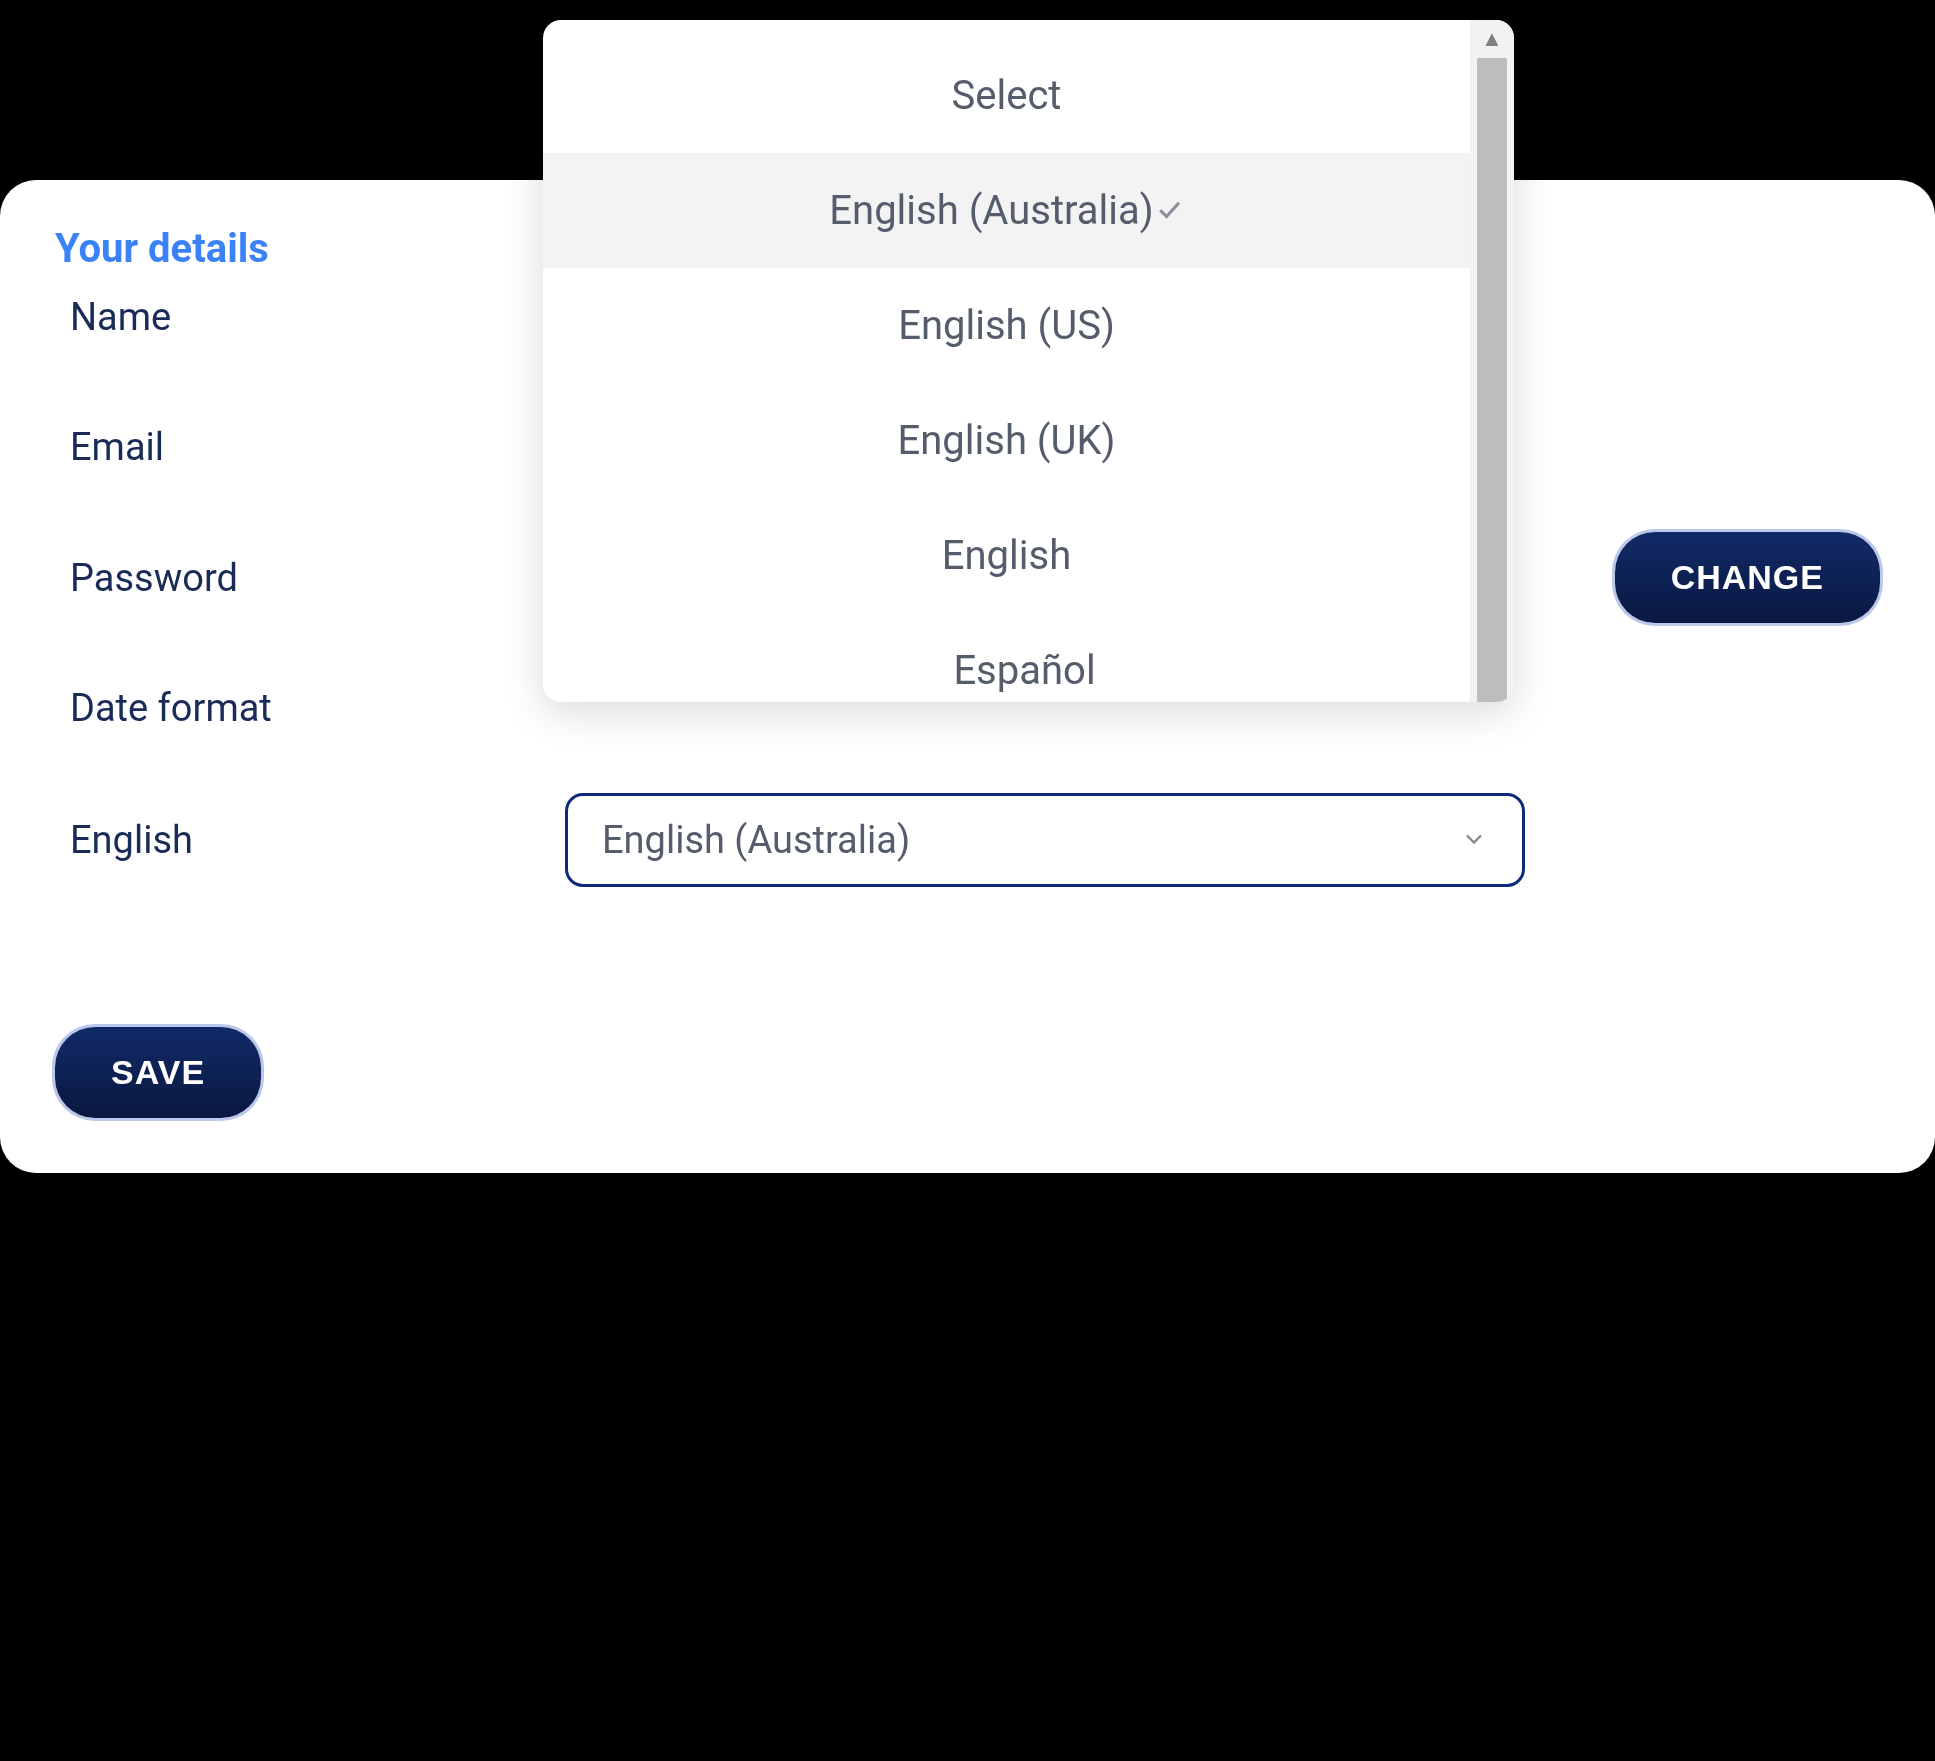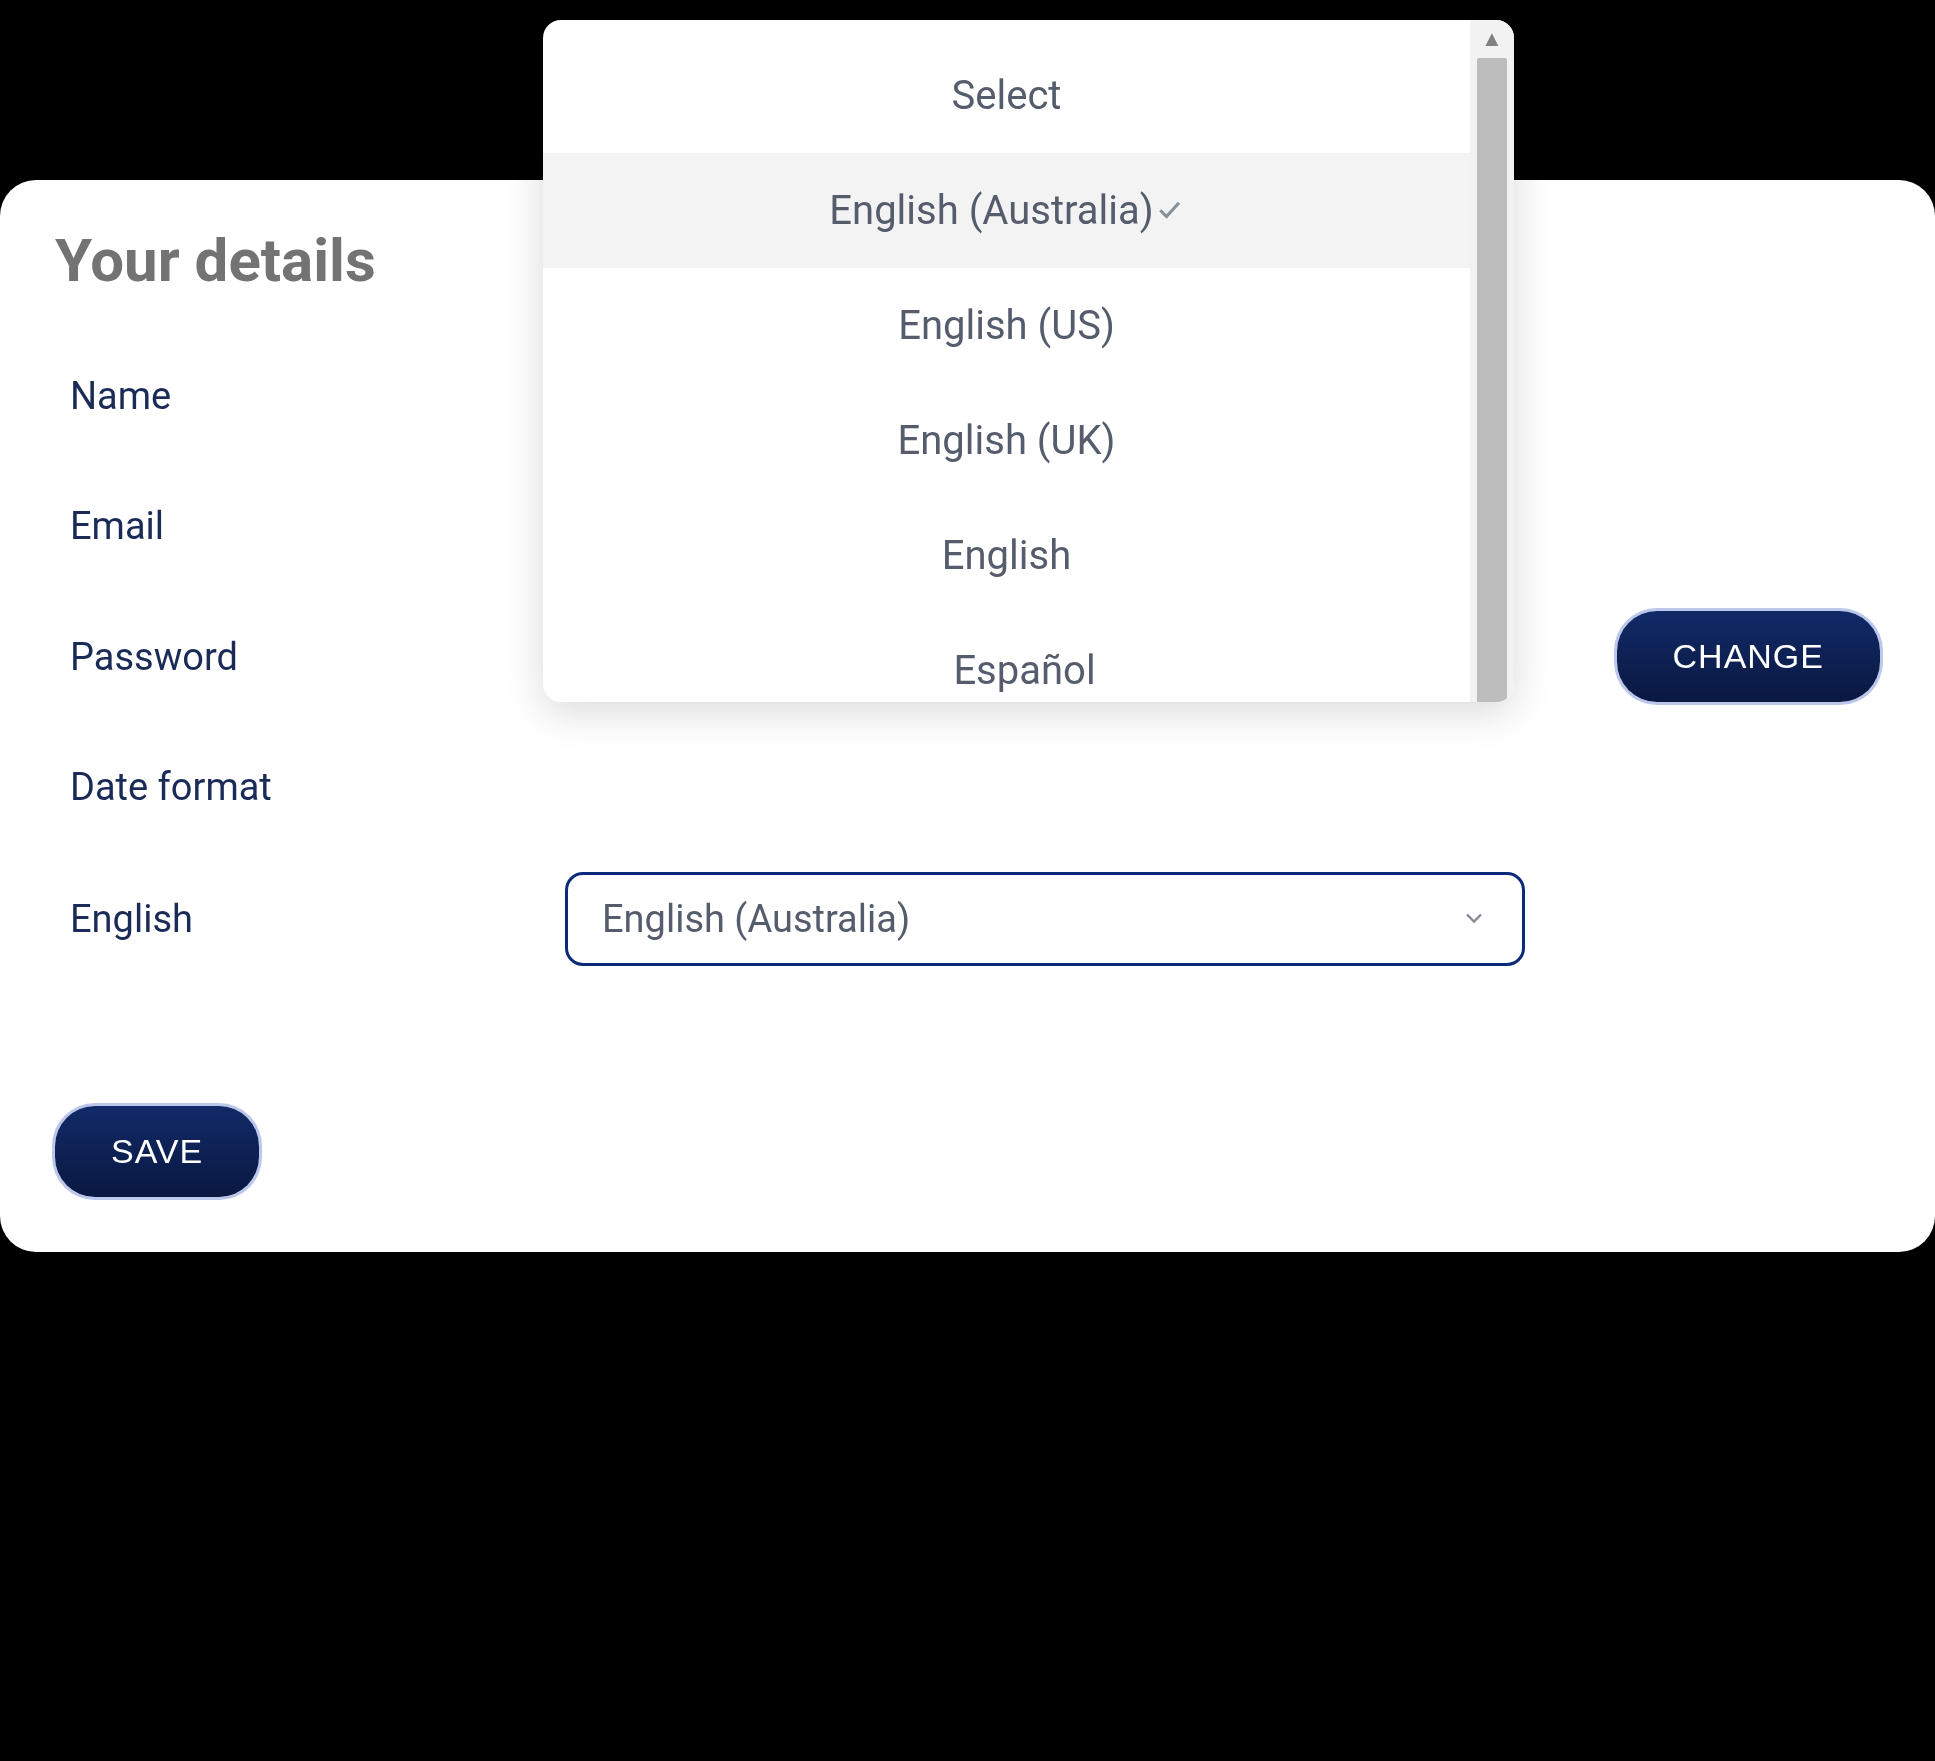--- a/index.html
+++ b/index.html
@@ -18,24 +18,23 @@
       position: absolute;
       top: 180px;
       left: 0;
       right: 0;
       background: #fff;
       border-radius: 36px;
       padding: 45px 55px 55px 55px;
       box-shadow: 0 4px 20px rgba(0,0,0,0.08);
     }
     .card-title {
-      font-size: 60px;
+      font-size: 40px;
       font-weight: 700;
-      color: #737373;
-      margin-bottom: 55px;
+      color: #3b82f6;
     }
     .form-row {
       display: flex;
       align-items: center;
       margin-bottom: 40px;
       min-height: 90px;
       justify-content: flex-end;
     }
     .form-label {
       width: 510px;
@@ -70,21 +69,21 @@
       stroke-width: 2;
       fill: none;
     }
     .btn {
       background: linear-gradient(180deg, #112a67 0%, #0a1841 100%);
       color: #fff;
       border: none;
       border-radius: 40px;
       padding: 26px 56px;
       font-size: 34px;
-      font-weight: 400;
+      font-weight: 700;
       letter-spacing: 1px;
       cursor: pointer;
       box-shadow: 0 0 0 3px rgba(60,96,200,0.35);
     }
     .btn-change {
       margin-left: auto;
     }
     .save-row {
       display: flex;
       justify-content: flex-start;

